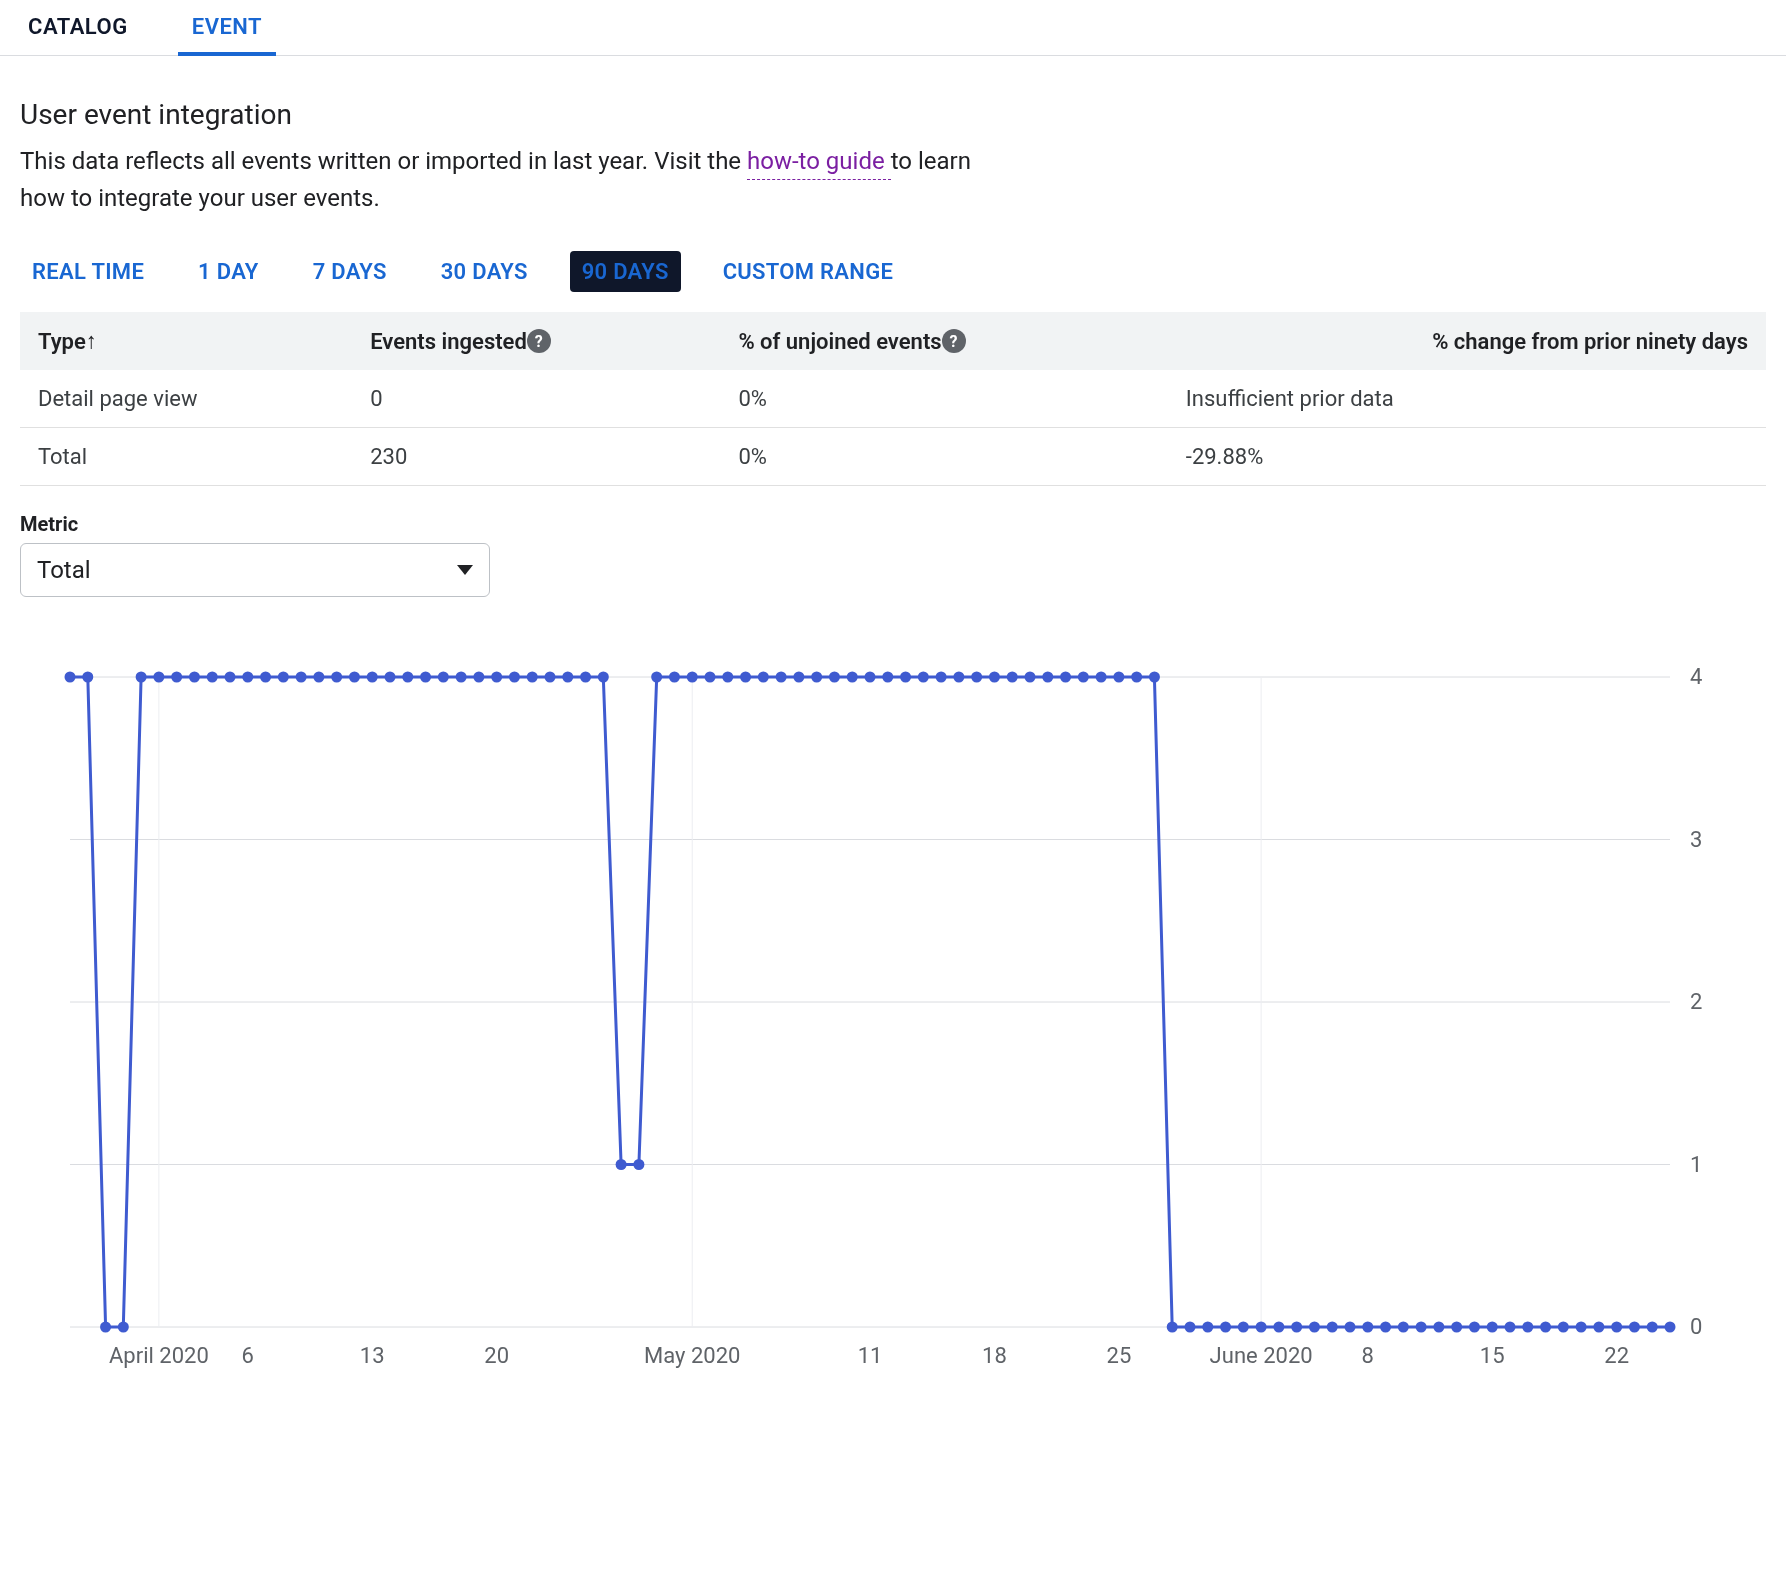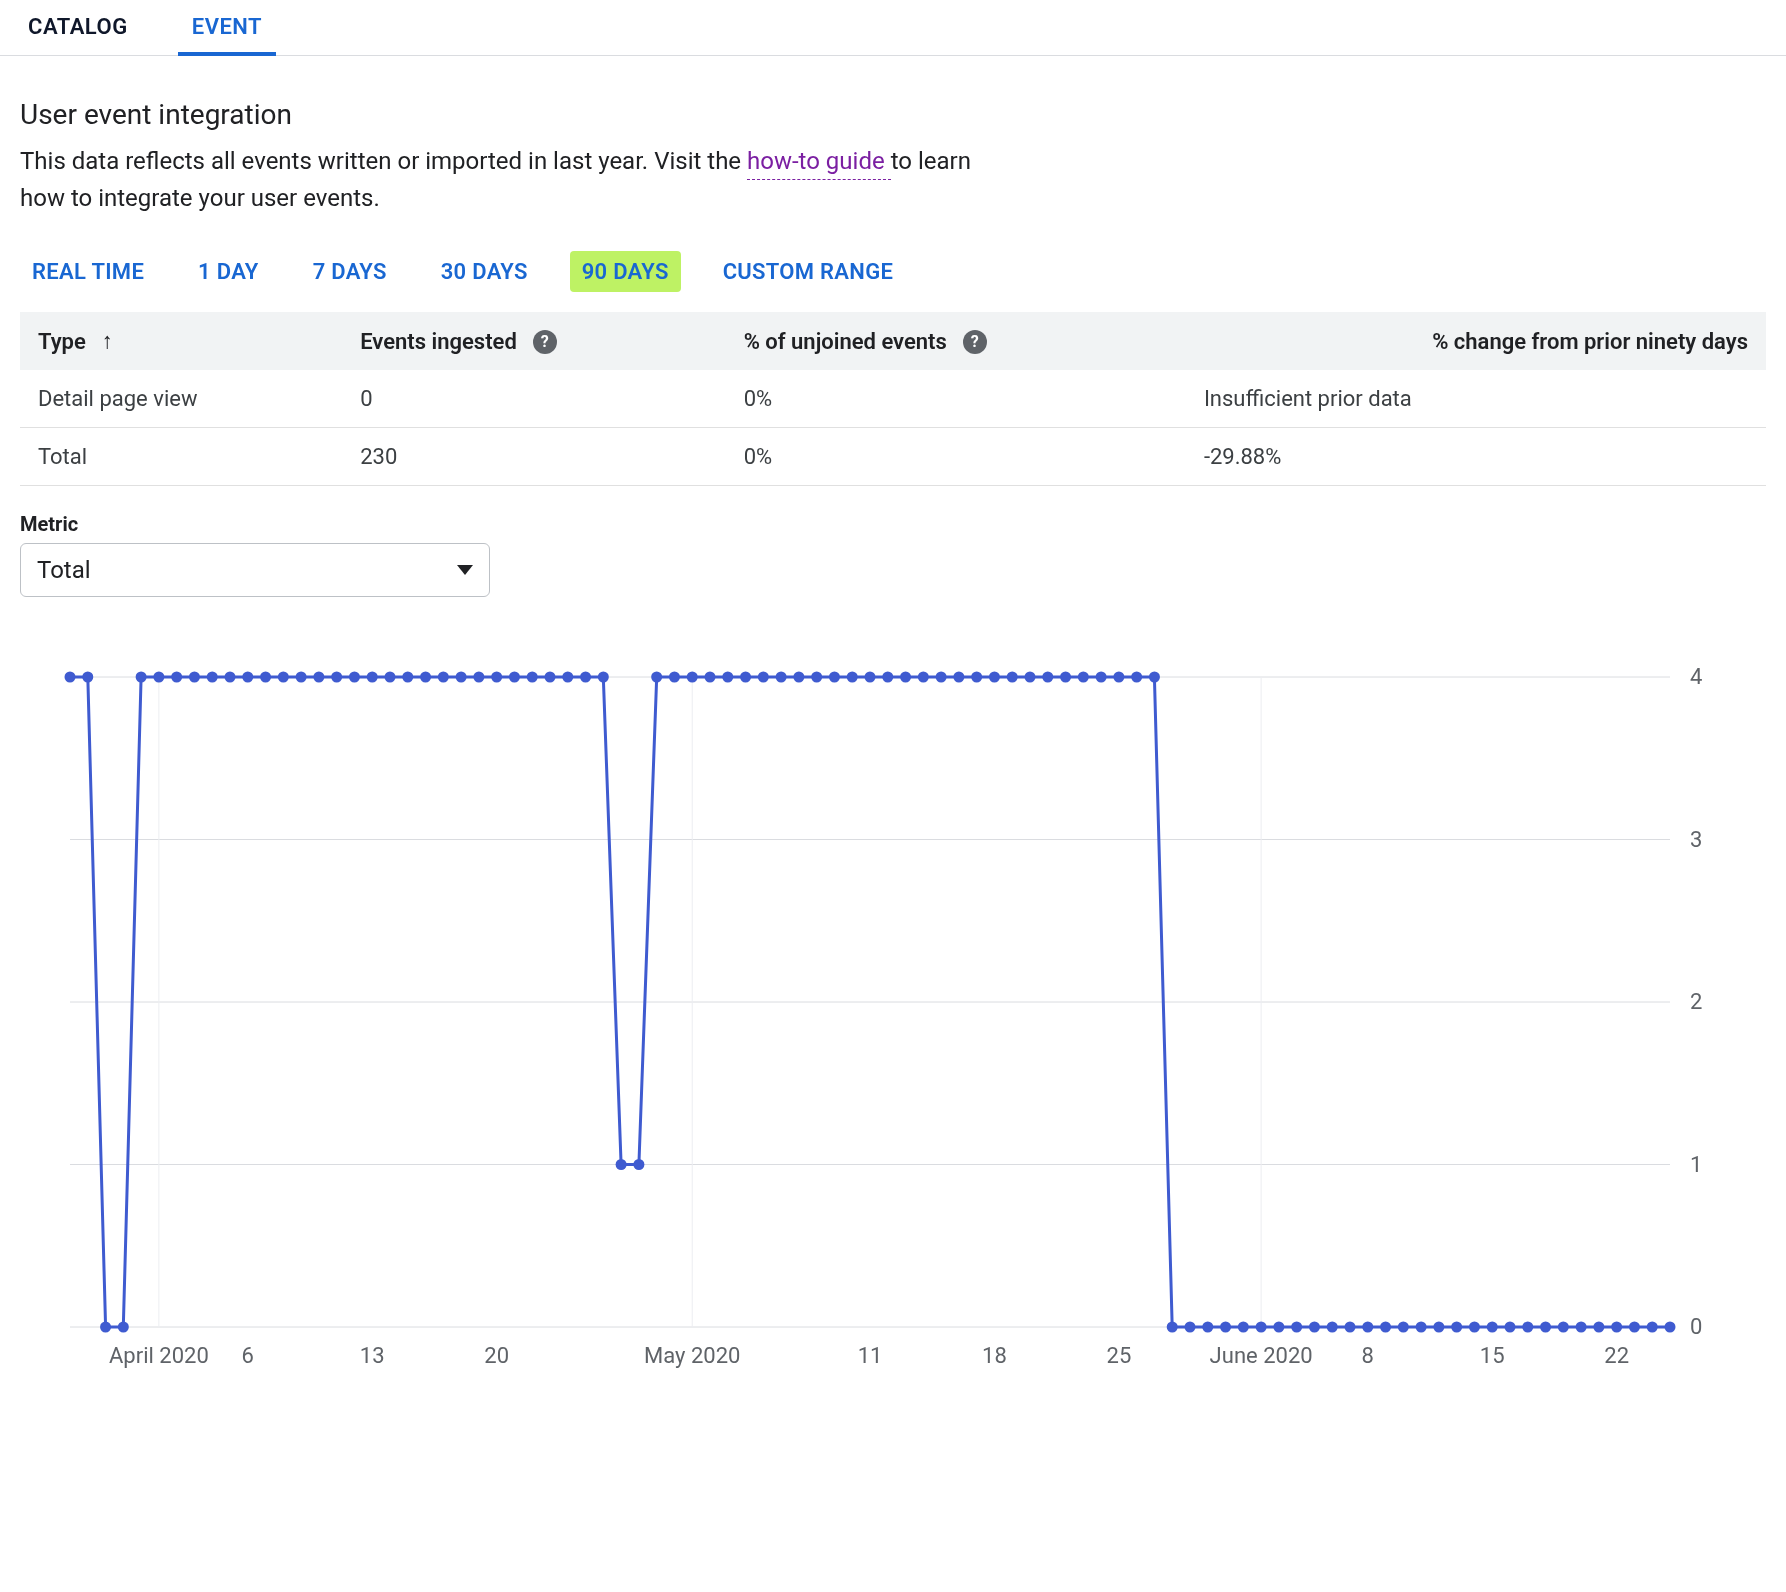--- a/index.html
+++ b/index.html
@@ -14,32 +14,32 @@
 
   
   .main { padding: 28px 20px 40px; }
   h1 { font-size: 28px; font-weight: 400; margin: 14px 0 12px; }
   .desc { font-size: 24px; color: #202124; margin: 0 0 34px; line-height: 1.55; max-width: 1000px; }
   .desc a { color: #7b1fa2; text-decoration: none; border-bottom: 1px dashed #7b1fa2; padding-bottom: 4px; }
 
   
   .range-tabs { display: flex; gap: 30px; align-items: center; margin-bottom: 20px; }
   .range-tab { font-size: 22px; font-weight: 600; color: #1967d2; letter-spacing: 0.3px; padding: 8px 12px; border-radius: 4px; cursor: pointer; }
-  .range-tab.selected { background: #bef264; }
+  .range-tab.selected { background: #0f172a; }
 
   .showing { font-size: 22px; color: #5f6368; margin-bottom: 18px; }
   .showing b { color: #202124; font-weight: 600; }
 
   
   table.data { width: 100%; border-collapse: collapse; font-size: 22px; }
   table.data thead th { background: #f1f3f4; text-align: left; font-weight: 600; padding: 16px 18px; color: #202124; }
   table.data thead th:nth-child(4) { text-align: right; }
   table.data tbody td { padding: 16px 18px; border-bottom: 1px solid #e0e0e0; color: #3c4043; }
   table.data tbody td:nth-child(4) { text-align: left; }
-  .th-inner { display: inline-flex; align-items: flex-end; gap: 16px; }
+  .th-inner { display: inline-flex; align-items: center; gap: 0; }
   .sort-icon { font-size: 22px; }
   .help-icon { display: inline-flex; align-items: center; justify-content: center; width: 24px; height: 24px; border-radius: 50%; background: #5f6368; color: #fff; font-size: 16px; font-weight: 700; }
 
   
   .metric-wrap { margin-top: 26px; }
   .metric-label { font-size: 20px; font-weight: 700; margin-bottom: 7px; display: block; }
   .select { display: inline-flex; align-items: center; justify-content: space-between; border: 1px solid #bdc1c6; border-radius: 6px; padding: 12px 16px; width: 470px; font-size: 24px; cursor: pointer; background: #fff; }
   .select .chev { border-left: 8px solid transparent; border-right: 8px solid transparent; border-top: 10px solid #202124; }
 
   

